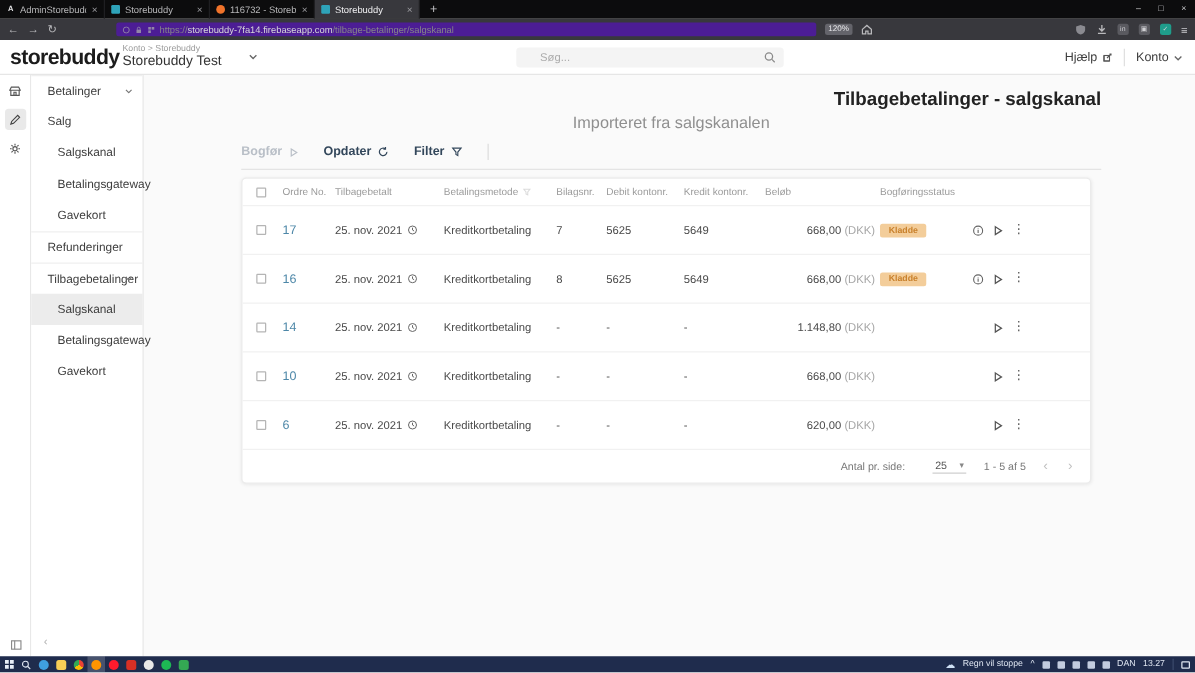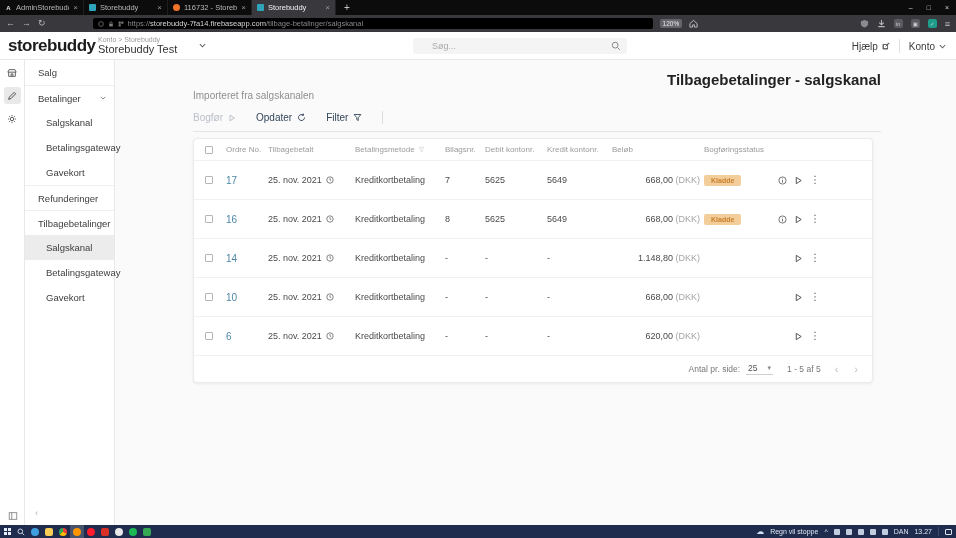--- a/index.html
+++ b/index.html
@@ -16,21 +16,21 @@
   .favicon { width:7px; height:7px; border-radius:1px; flex:0 0 auto; display:flex; align-items:center; justify-content:center; font-size:6px; color:#fff; }
   .fav-a { background:transparent; color:#e6e6e8; font-weight:bold; }
   .fav-teal { background:#2ea3b9; }
   .fav-orange { background:#f0732a; border-radius:50%; }
   .newtab { color:#c7c7ca; font-size:10px; padding:0 8px; display:flex; align-items:center; cursor:pointer; }
   .winctrls { margin-left:auto; display:flex; align-items:center; color:#d2d2d4; font-size:7px; }
   .winctrls span { padding:0 7px; cursor:pointer; }
 
   .toolbar { position:absolute; top:15px; left:0; right:0; height:17px; background:#38383d; display:flex; align-items:center; padding:0 6px; gap:7px; }
   .navbtn { color:#b9b9bc; font-size:9px; line-height:1; cursor:pointer; }
-  .urlbar { margin-left:40px; width:560px; height:11px; background:#000000; border-radius:2px; display:flex; align-items:center; padding:0 5px; gap:4px; }
+  .urlbar { margin-left:40px; width:560px; height:11px; background:#4c1d95; border-radius:2px; display:flex; align-items:center; padding:0 5px; gap:4px; }
   .urlicon { width:6px; height:6px; opacity:.75; }
   .urltext { font-size:7.5px; white-space:nowrap; overflow:hidden; }
   .urldim { color:#86868a; } .urlbright { color:#d7d7da; }
   .zoombadge { background:#64646b; color:#e9e9ec; font-size:6.5px; border-radius:2px; padding:1px 3px; }
   .tb-exticons { margin-left:auto; display:flex; align-items:center; gap:8px; }
   .extic { width:9px; height:9px; border-radius:2px; background:#5a5a60; display:flex; align-items:center; justify-content:center; color:#cfcfd3; font-size:5.5px; cursor:pointer; }
   .extic.green { background:#1f9d8b; }
   .menu-ic { color:#c9c9cd; font-size:9px; letter-spacing:0; cursor:pointer; }
 
   
@@ -60,44 +60,44 @@
   .sb-item.sep { border-top:1px solid #efefef; }
   .sb-item.last { border-bottom:1px solid #efefef; }
   .sb-item.sel { background:#ececec; }
   .sb-chev { position:absolute; right:8px; top:10px; }
   .sb-collapse { position:absolute; bottom:7px; left:10px; color:#b0b0b0; font-size:9px; cursor:pointer; }
 
   
   .content { position:absolute; left:115px; top:0; right:0; bottom:0; overflow:hidden; }
   .content-inner { margin-left:78px; width:688px; padding-top:11px; }
   .page-title { font-size:15px; font-weight:bold; color:#222;text-align:right; }
-  .page-subtitle { font-size:10px; color:#8f8f8f; margin-top:2px; }
+  .page-subtitle { font-size:13px; color:#8f8f8f; margin-top:2px;text-align:center; }
   .actionrow { margin-top:10px; display:flex; align-items:center; gap:20px; padding-bottom:7px; border-bottom:1px solid #e4e4e4; }
-  .act-btn { display:flex; align-items:center; gap:5px; font-size:10px; font-weight:normal; cursor:pointer; }
+  .act-btn { display:flex; align-items:center; gap:5px; font-size:10px; font-weight:bold; cursor:pointer; }
   .act-btn.disabled { color:#b9bfc7; cursor:default; }
   .act-btn.dark { color:#33475b; }
   .act-vdiv { width:1px; height:13px; background:#ddd; }
 
   .card { margin-top:6px; width:680px; background:#fff; border:1px solid #ebebeb; border-radius:4px; box-shadow:0 1px 3px rgba(0,0,0,0.07); }
   .tgrid { display:grid; grid-template-columns:32px 42px 87px 90px 40px 62px 65px 88px 1fr; align-items:center; }
   .thead { height:21px; }
   .th { font-size:8px; color:#9b9b9b; display:flex; align-items:center; gap:3px; }
   .trow { height:39px; border-top:1px solid #f1f1f1; }
   .cell { font-size:9px; color:#4a4a4a; }
   .cb { width:8px; height:8px; border:1px solid #b5b5b5; border-radius:1px; background:#fff; margin-left:11px; cursor:pointer; }
   .ordre { color:#4d87a8; font-size:10px; cursor:pointer; }
   .datecell { display:flex; align-items:center; gap:4px; }
   .amount { text-align:right; padding-right:0; }
   .amount .cur { color:#a5a5a5; }
   .lastcell { display:flex; align-items:center; height:100%; padding-left:4px; padding-right:52px; }
   .badge { font-size:7px; font-weight:bold; color:#c9812c; background:#f3cd9a; border-radius:2px; padding:2px 7px; line-height:1; }
   .rowactions { margin-left:auto; display:flex; align-items:center; gap:7px; }
   .kebab { font-size:10px; color:#555; cursor:pointer; line-height:1; }
   .tfoot { height:27px; display:flex; align-items:center; justify-content:flex-end; gap:14px; padding-right:14px; font-size:8.5px; color:#777; }
-  .perpage { display:flex; align-items:center; gap:6px;margin-left:20px; }
+  .perpage { display:flex; align-items:center; gap:22px;margin-left:20px; }
   .pp-select { display:flex; align-items:center; gap:10px; border-bottom:1px solid #cfcfcf; padding:0 2px 1px 2px; cursor:pointer; color:#555; }
   .pg-chevs { display:flex; gap:16px; color:#c0c0c0; font-size:11px; }
   .pg-chevs span { cursor:pointer; }
 
   
   .taskbar { position:absolute; bottom:0; left:0; right:0; height:13px; background:#1f2c4d; display:flex; align-items:center; color:#dfe6f2; }
   .tb-cell { width:14px; height:13px; display:flex; align-items:center; justify-content:center; cursor:pointer; flex:0 0 auto; }
   .tb-cell.activeapp { background:rgba(255,255,255,0.18); }
   .winlogo { display:grid; grid-template-columns:3px 3px; grid-template-rows:3px 3px; gap:1px; }
   .winlogo i { background:#e8eef8; }
@@ -237,29 +237,29 @@
     </div>
     <div class="rail-bottom">
       <svg width="10" height="10" viewBox="0 0 12 12">
           <rect x="1.5" y="2" width="9" height="8" fill="none" stroke="#8a8a8a" stroke-width="1.1"></rect>
           <path d="M4.5 2 V10" stroke="#8a8a8a" stroke-width="1.1"></path>
         </svg>
     </div>
   </div>
 
   <div class="sidebar">
-    <div class="sb-item">
-        <span>Salg</span>
-      </div>
     <div class="sb-item sep">
       <span>Betalinger</span>
       <svg class="sb-chev" width="6" height="4" viewBox="0 0 8 5">
           <path d="M1 1 L4 4 L7 1" fill="none" stroke="#777" stroke-width="1.2"></path>
         </svg>
     </div>
+    <div class="sb-item">
+        <span>Salg</span>
+      </div>
     <div class="sb-item lvl1">
         <span>Salgskanal</span>
       </div>
     <div class="sb-item lvl1">
         <span>Betalingsgateway</span>
       </div>
     <div class="sb-item lvl1">
         <span>Gavekort</span>
       </div>
     <div class="sb-item sep">

